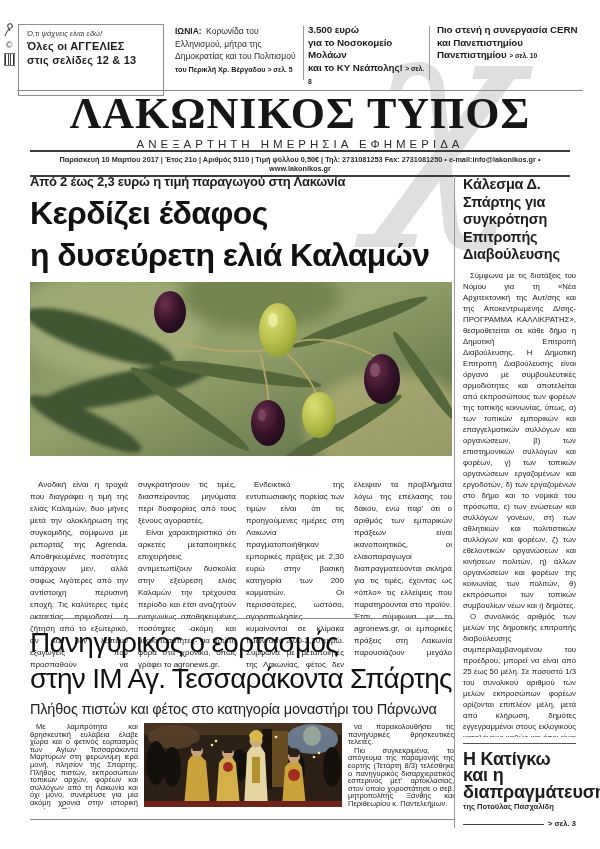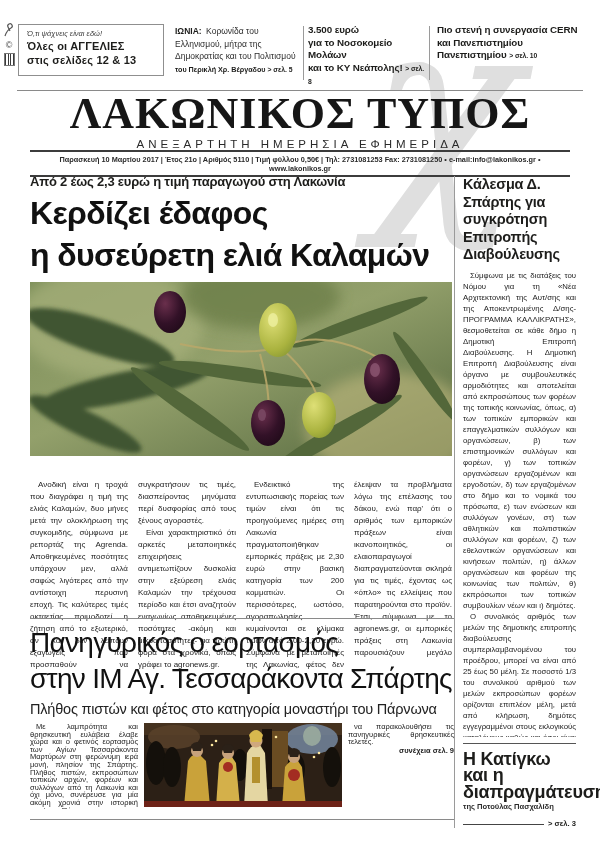--- a/index.html
+++ b/index.html
@@ -13,21 +13,21 @@
   
   .rail { position:absolute; left:2px; top:22px; width:14px; height:62px;
           display:flex; flex-direction:column; align-items:center; gap:3px; }
   .rail-glyph svg { display:block; }
   .rail-copy { font-size:9px; color:#444; line-height:9px; }
   .rail-barcode { width:11px; height:13px;
       background:repeating-linear-gradient(90deg,#3a3a3a 0 1px,#fff 1px 2.6px);
       border:1px solid #777; }
 
   
-  .adbox { position:absolute; left:18px; top:24px; width:146px; height:52px;
+  .adbox { position:absolute; left:18px; top:24px; width:146px; height:72px;
            border:1px solid #8f8f8f; padding:4px 6px 0 8px; background:#fff; }
   .ad-tag { font-size:7.5px; font-style:italic; color:#3a3a3a; margin-bottom:2px; }
   .ad-l1, .ad-l2 { font-size:11px; font-weight:bold; line-height:13.5px; letter-spacing:0.2px; }
 
   .teaser { position:absolute; top:24px; }
   .t-ionia { left:175px; width:126px; }
   .t-ionia .t-lead { font-weight:bold; font-size:8.5px; }
   .t-ionia .t-text { font-size:8.5px; color:#2c2c2c; }
   .t-ionia .t-wrap { line-height:10.5px; }
   .t-byline { margin-top:3px; font-size:7.2px; font-weight:bold; }
@@ -300,18 +300,19 @@
             <circle cx="170" cy="34" r="1.3"></circle>
             <circle cx="175" cy="30" r="1.3"></circle>
             <circle cx="132" cy="14" r="1.3"></circle>
           </g>
           <rect x="0" y="78" width="198" height="6" fill="#6e2318"></rect>
         </svg>
       </div>
 
       <div class="s-col s-right">
         <p>να παρακολουθήσει τις πανηγυρικές θρησκευτικές τελετές.</p>
+        <p>Πιο συγκεκριμένα, το απόγευμα της παραμονής της εορτής (Τετάρτη 8/3) τελέσθηκε ο πανηγυρικός δισαρχιερατικός εσπερινός μετ' αρτοκλασίας, στον οποίο χοροστάτησε ο σεβ. μητροπολίτης Ξάνθης και Περιθεωρίου κ. Παντελεήμων.</p>
         <div class="s-cont">συνέχεια σελ. 9</div>
       </div>
     </div>
   </div>
 
 </div>
 
 </body></html>

